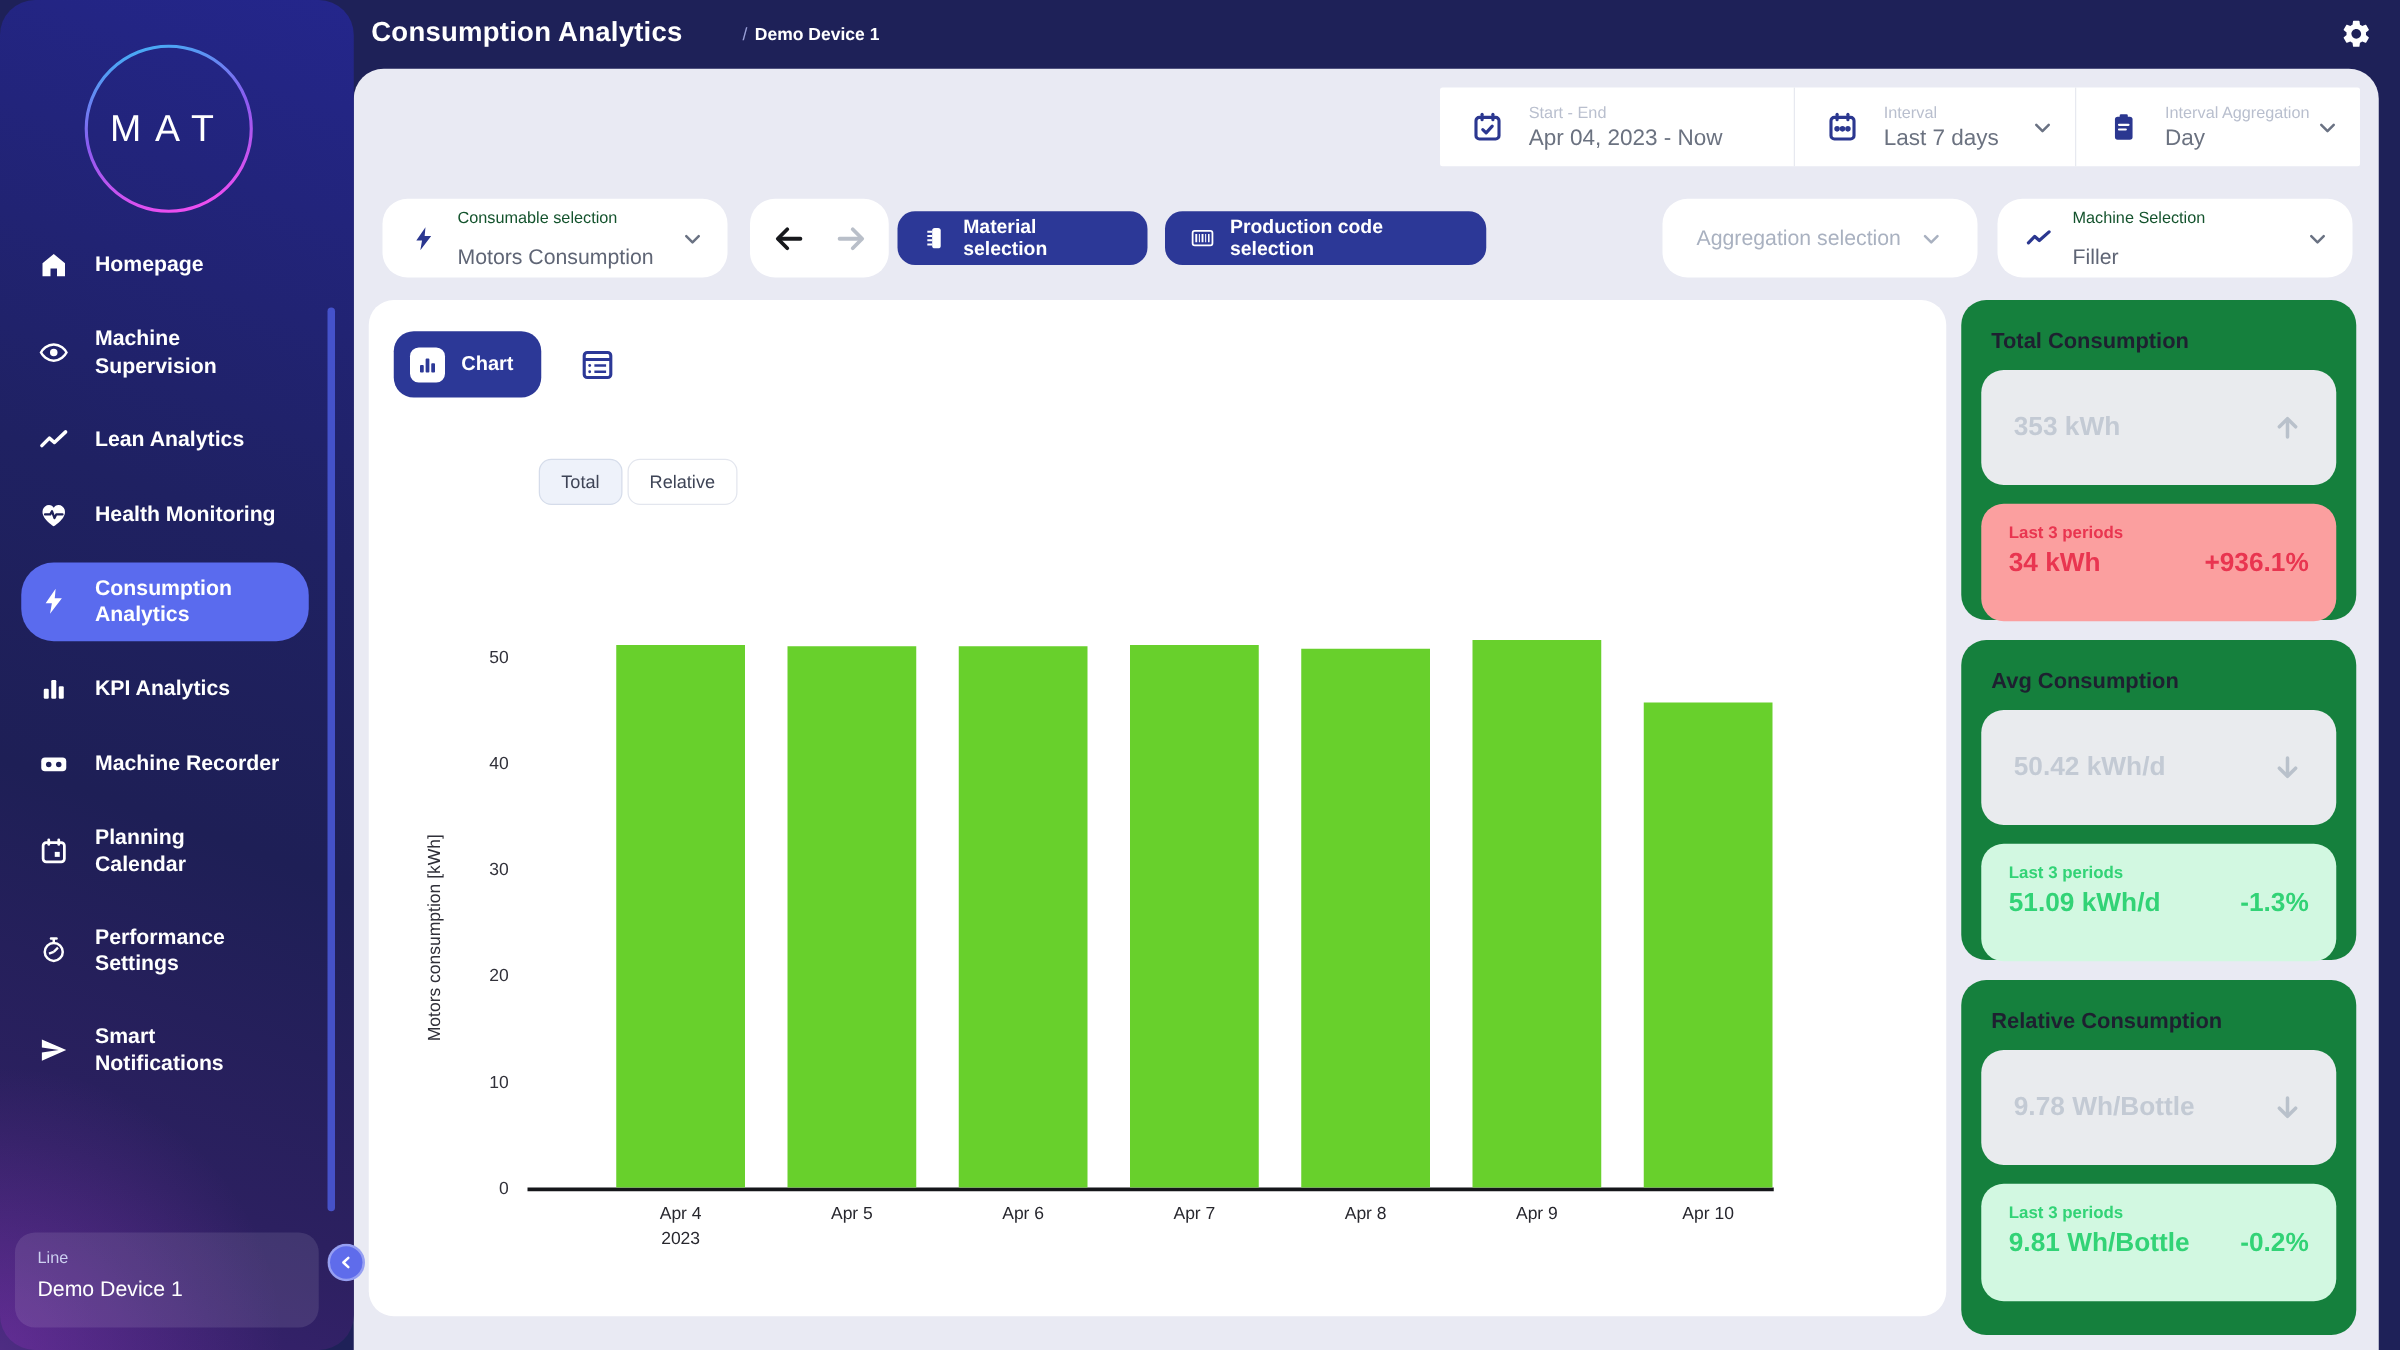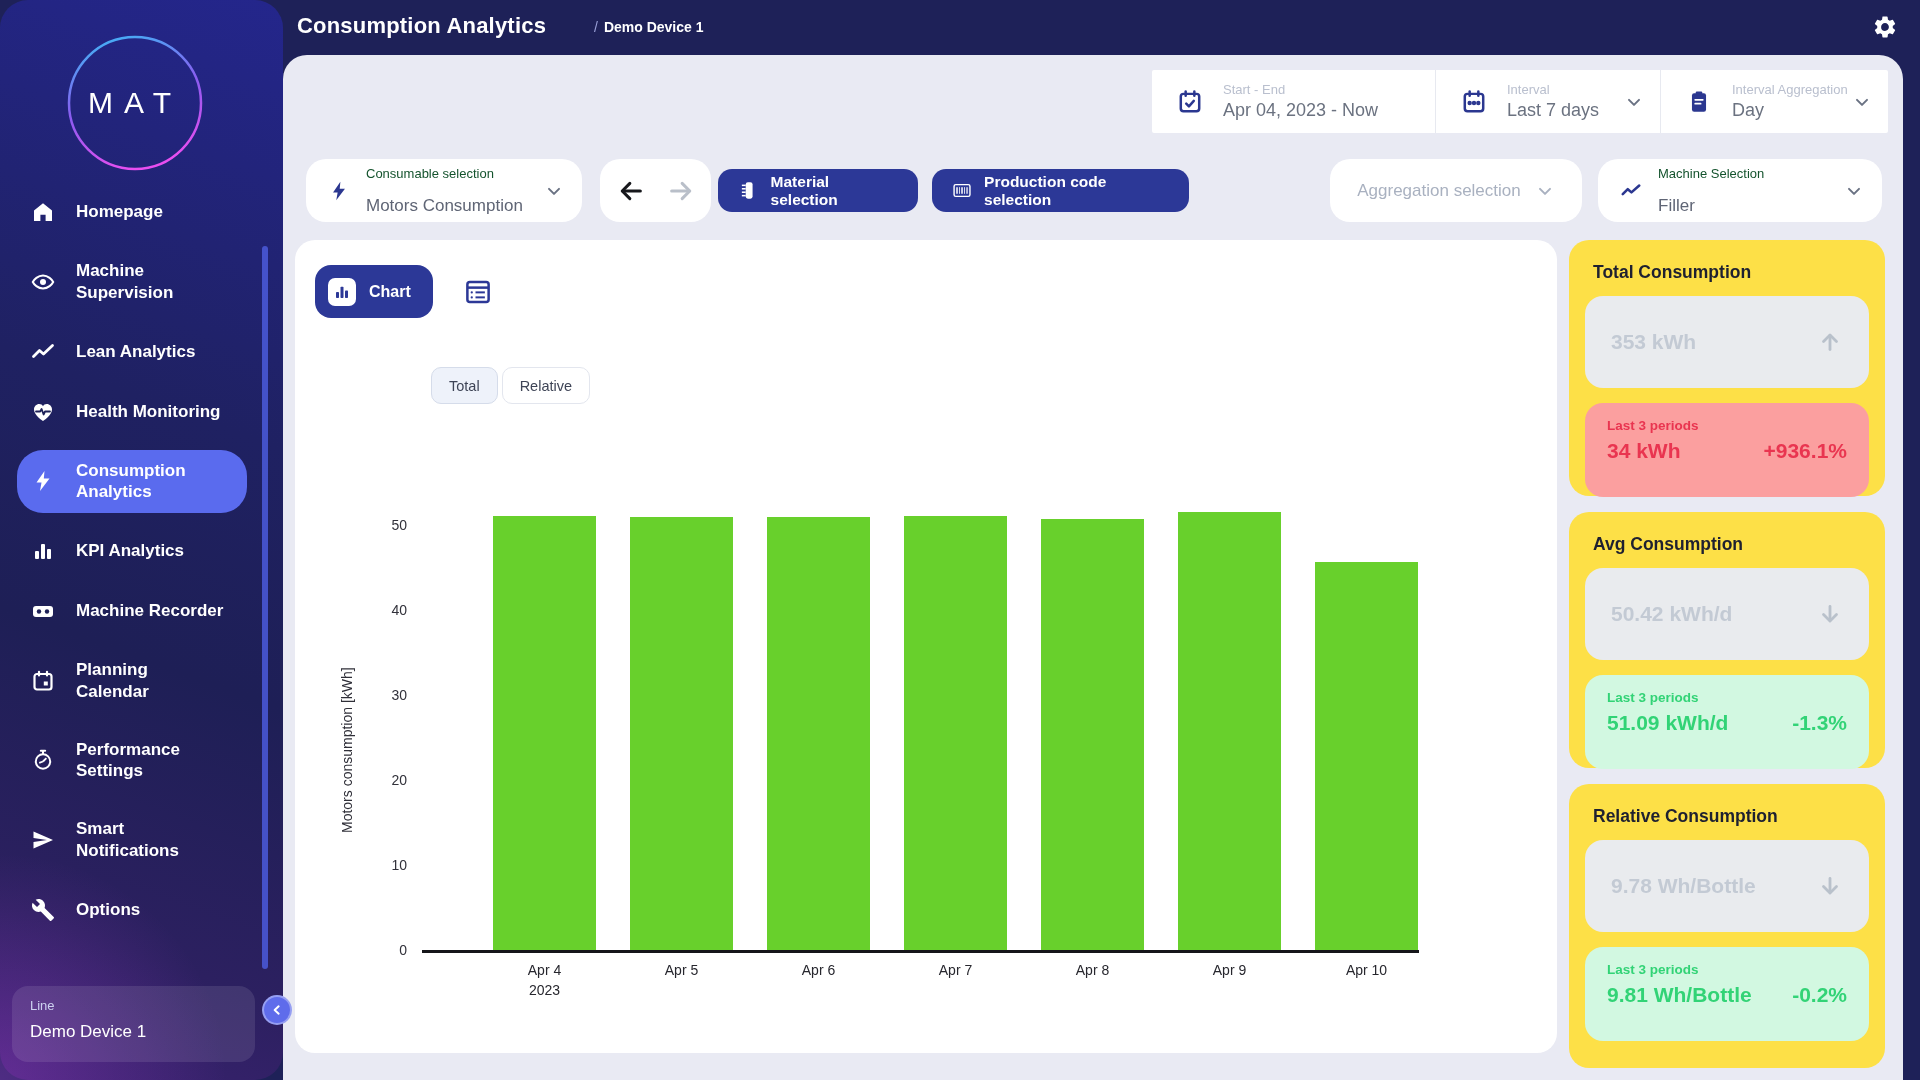--- a/index.html
+++ b/index.html
@@ -92,21 +92,21 @@
   .tseg.off { background:#fff; border:1px solid #e3e6ee; margin-left:4px; }
 
   .ylabel { position:absolute; left:44px; top:300px; height:420px; writing-mode:vertical-rl; transform:rotate(180deg);
     display:flex; align-items:center; justify-content:center; font-size:14px; color:#2f2f38; }
   .ytick { position:absolute; width:112px; text-align:right; font-size:14px; color:#31313a; height:20px; line-height:20px; }
   .axisline { position:absolute; left:127px; top:710px; width:997px; height:3px; background:#15161a; }
   .bar { position:absolute; }
   .xlab { position:absolute; width:137px; text-align:center; font-size:14px; color:#27272e; top:721px; line-height:1.4; }
 
   
-  .statcard { position:absolute; left:1286px; width:316px; background:#fde047; border-radius:20px; padding:22px 16px 16px 16px; }
+  .statcard { position:absolute; left:1286px; width:316px; background:#15803d; border-radius:20px; padding:22px 16px 16px 16px; }
   .sc-0 { top:185px; height:256px; }
   .sc-1 { top:457px; height:256px; }
   .sc-2 { top:729px; height:284px; }
   .sc-title { font-size:17.5px; font-weight:800; color:#1e2030; margin-left:8px; }
   .mainbox { margin-top:13px; height:92px; border-radius:18px; background:#e9ebee; display:flex; align-items:center;
     justify-content:space-between; padding:0 26px; }
   .mainval { font-size:21px; font-weight:800; color:#c3cad4; }
   .mainbox svg { width:26px; height:26px; color:#b9c1cb; }
   .deltabox { margin-top:15px; height:94px; border-radius:18px; padding:15px 22px 0 22px; }
   .deltabox.bad { background:#fb9f9f; }
@@ -239,28 +239,20 @@
 Settings</span>
       </div>
       <div class="nav-item">
         <span class="nav-icon">
             <svg viewBox="0 0 24 24" fill="#fff">
               <path d="M2.5 20.5 L22 12 L2.5 3.5 L2.5 10 L16 12 L2.5 14 Z"></path>
             </svg>
           </span>
         <span class="nav-label">Smart
 Notifications</span>
-      </div>
-      <div class="nav-item">
-        <span class="nav-icon">
-            <svg viewBox="0 0 24 24" fill="#fff">
-              <path d="M22.7 19l-9.1-9.1c.9-2.3.4-5-1.5-6.9-2-2-5-2.4-7.4-1.3L9 6 6 9 1.6 4.7C.4 7.1.9 10.1 2.9 12.1c1.9 1.9 4.6 2.4 6.9 1.5l9.1 9.1c.4.4 1 .4 1.4 0l2.3-2.3c.5-.4.5-1.1.1-1.4z"></path>
-            </svg>
-          </span>
-        <span class="nav-label">Options</span>
       </div>
     </div>
 
     <div class="side-scrollbar"></div>
 
     <div class="device-card">
       <div class="line">Line</div>
       <div class="dev">Demo Device 1</div>
     </div>
   </div>

